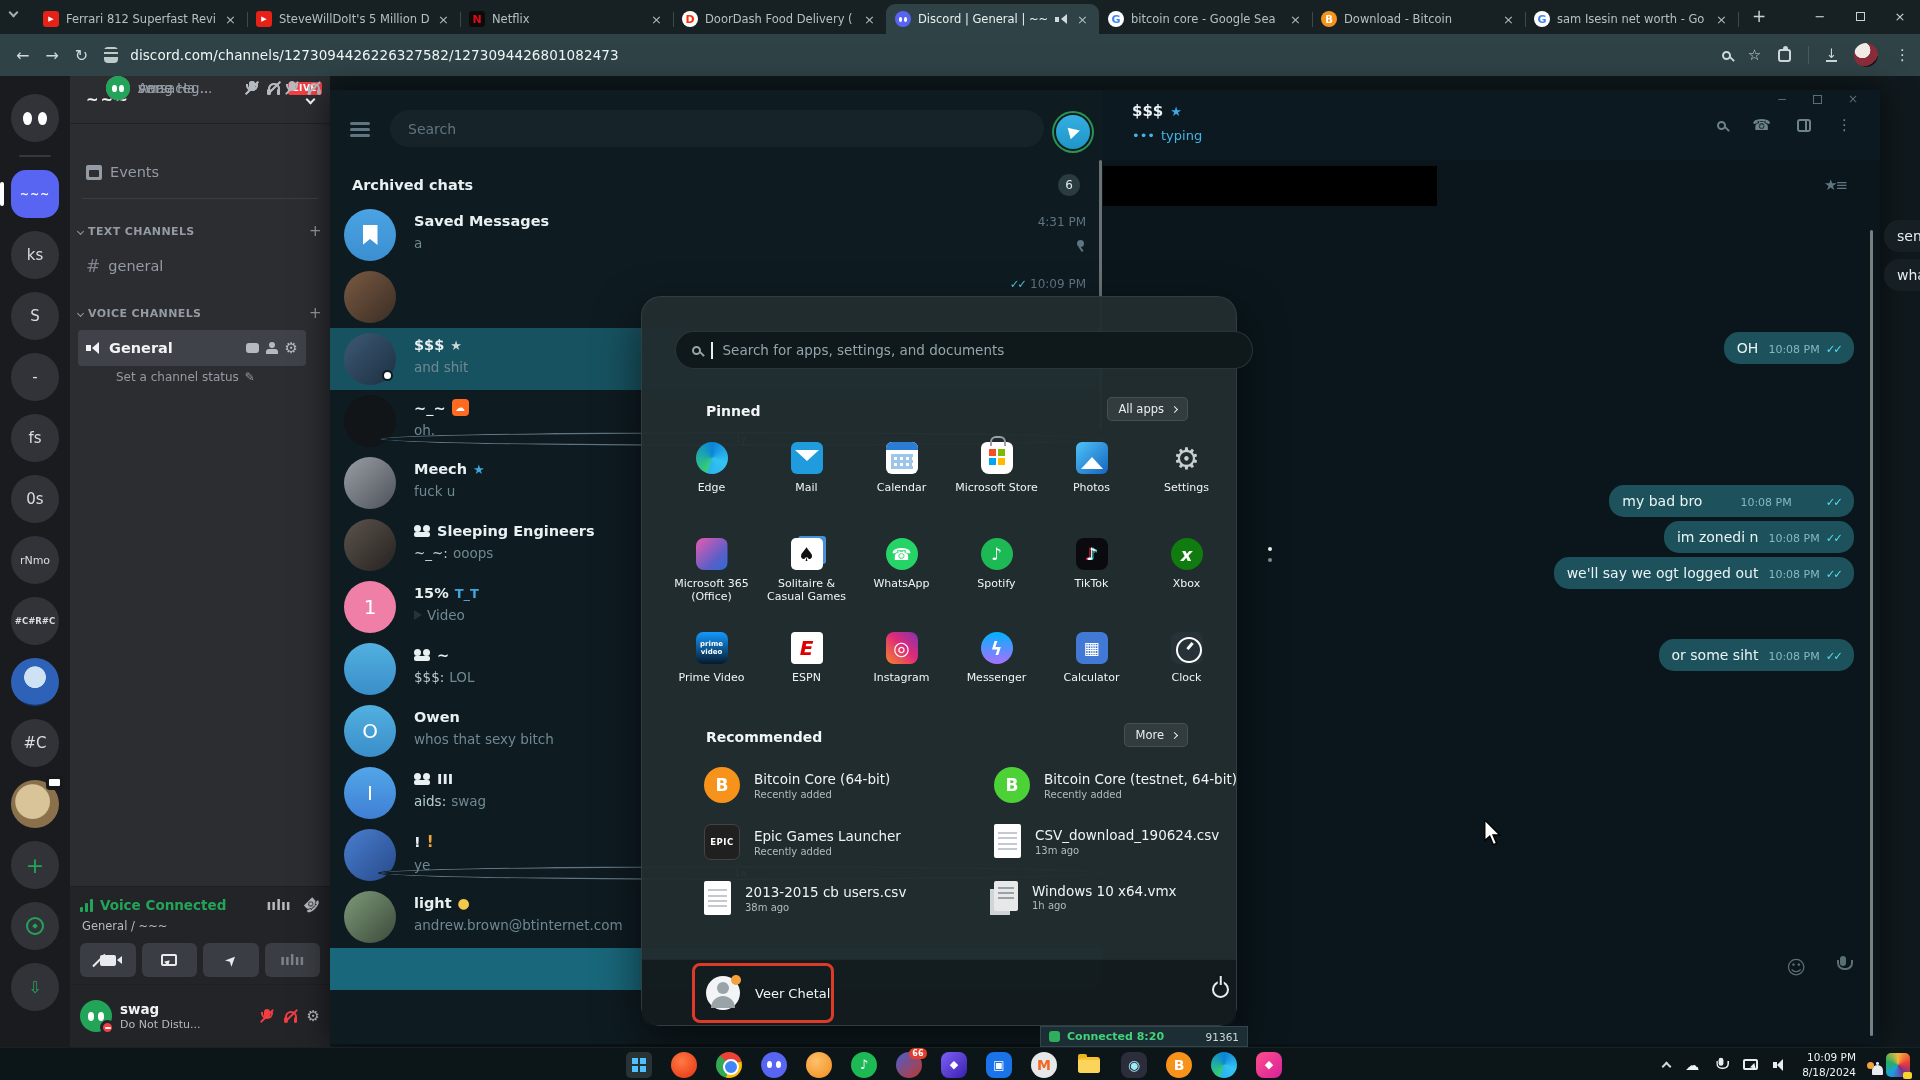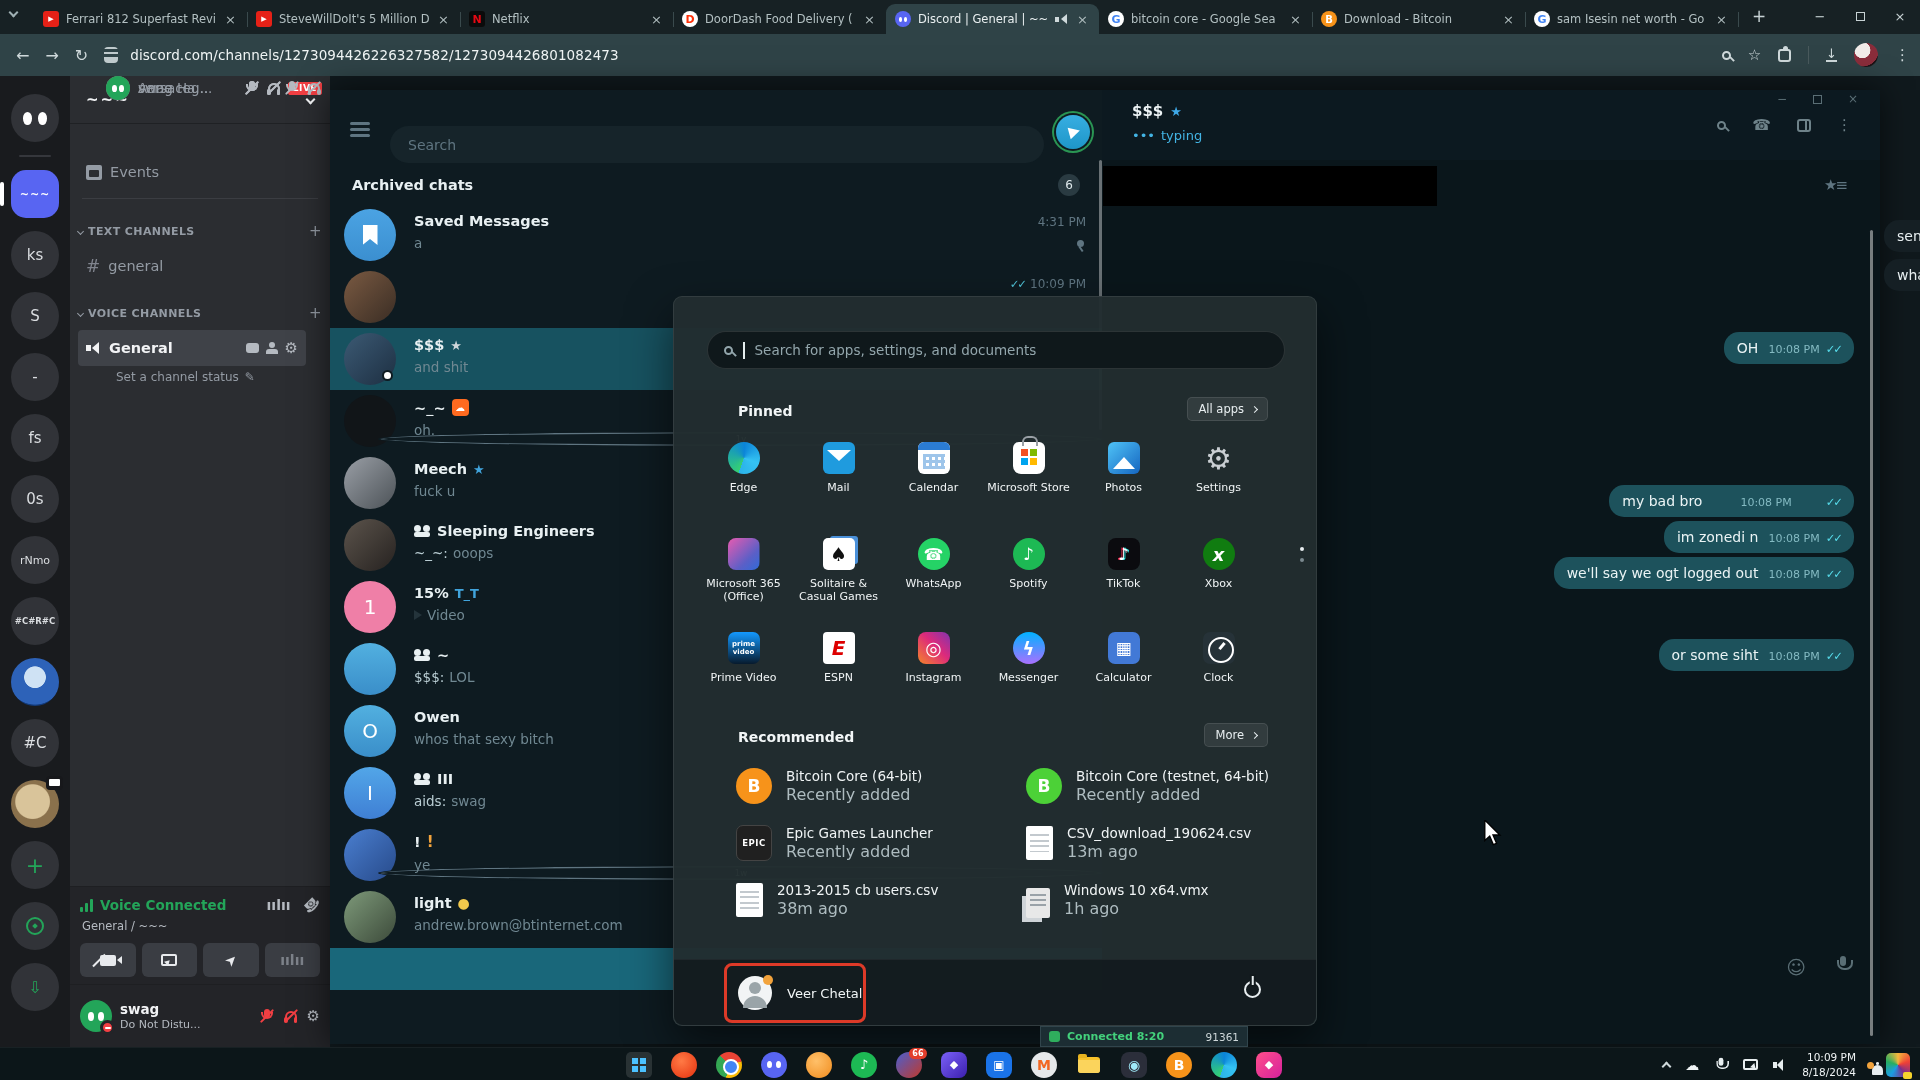--- a/index.html
+++ b/index.html
@@ -129,21 +129,21 @@
   .dnd::after{content:'';position:absolute;left:1.5px;right:1.5px;top:3.5px;height:2.5px;background:#fff;border-radius:1px;}
   .up-name{color:#f2f3f5;font-size:13.5px;font-weight:bold;line-height:1.25;}
   .up-status{color:#b5bac1;font-size:11px;}
   .up-icons{margin-left:auto;display:flex;gap:8px;align-items:center;}
   .red{color:#f23f43;}
 
   
   #tg{position:absolute;left:330px;top:90px;width:1550px;height:954px;background:#0a161b;box-shadow:0 0 30px rgba(0,0,0,.6);}
   #tg-list{position:absolute;left:0;top:0;width:772px;height:954px;background:#0e1b21;}
   .burger{position:absolute;left:20px;top:32px;width:20px;height:2.5px;background:#5f7581;border-radius:2px;box-shadow:0 6px 0 #5f7581,0 12px 0 #5f7581;}
-  #tg-search{position:absolute;left:60px;top:36px;width:654px;height:37px;border-radius:19px;background:#16242a;color:#5f7581;font-size:14px;display:flex;align-items:center;padding:0 18px;}
+  #tg-search{position:absolute;left:60px;top:20px;width:654px;height:37px;border-radius:19px;background:#16242a;color:#5f7581;font-size:14px;display:flex;align-items:center;padding:0 18px;}
   #tg-logo{position:absolute;left:726px;top:25px;width:34px;height:34px;border-radius:50%;background:linear-gradient(180deg,#37aee2,#1e96c8);box-shadow:0 0 0 2px #0e1b21,0 0 0 4px #2a9553;display:flex;align-items:center;justify-content:center;}
   .ic-send{width:0;height:0;border-left:11px solid #fff;border-top:6px solid transparent;border-bottom:6px solid transparent;transform:rotate(-15deg);margin-left:2px;}
   #tg-archived{position:absolute;left:0;top:78px;width:100%;height:34px;display:flex;align-items:center;padding:0 22px;color:#e8f0f2;font-weight:bold;font-size:14.5px;}
   .arch-badge{margin-left:auto;background:#2a3b42;color:#dfe9ec;font-size:12px;border-radius:11px;min-width:22px;height:22px;display:flex;align-items:center;justify-content:center;font-weight:normal;}
   #tg-chats{position:absolute;left:0;top:114px;width:100%;}
   .chat-row{position:relative;width:100%;height:62px;}
   .chat-row.sel{background:#175260;}
   .cav{position:absolute;left:14px;top:5px;width:52px;height:52px;border-radius:50%;display:flex;align-items:center;justify-content:center;color:#fff;font-size:20px;}
   .av-bookmark::after{content:'';width:15px;height:20px;background:#fff;clip-path:polygon(0 0,100% 0,100% 100%,50% 70%,0 100%);}
   .av-badge{position:absolute;right:-2px;bottom:-2px;background:#0e1b21;color:#cfd9dd;font-size:8.5px;min-width:18px;height:18px;border-radius:50%;display:flex;align-items:center;justify-content:center;border:2px solid #0e1b21;box-shadow:inset 0 0 0 1.5px #5f7581;}
@@ -200,21 +200,21 @@
   .m-chk{color:#56d9e8;font-size:11.5px;letter-spacing:-2px;margin-left:6px;}
   .m1{left:782px;top:130px;}
   .m2{left:782px;top:169px;}
   .m3{right:26px;top:242px;}
   .m4{right:26px;top:395px;gap:28px;}
   .m5{right:26px;top:431px;}
   .m6{right:26px;top:467px;}
   .m7{right:26px;top:549px;}
 
   
-  #startmenu{position:absolute;left:673px;top:296px;width:644px;height:730px;background:rgba(34,45,48,.97);border:1px solid rgba(255,255,255,.08);border-radius:9px;box-shadow:0 18px 45px rgba(0,0,0,.55);z-index:40;}
+  #startmenu{position:absolute;left:641px;top:296px;width:596px;height:730px;background:rgba(34,45,48,.97);border:1px solid rgba(255,255,255,.08);border-radius:20px;box-shadow:0 18px 45px rgba(0,0,0,.55);z-index:40;}
   #sm-search{position:absolute;left:33px;top:34px;width:578px;height:38px;border-radius:19px;background:#0f181b;border:1px solid rgba(255,255,255,.12);display:flex;align-items:center;padding:0 16px;gap:10px;color:#93a6ac;font-size:13.5px;}
   .caret{width:1.5px;height:17px;background:#e5edee;}
   .sm-label{position:absolute;color:#f2f6f7;font-weight:bold;font-size:14px;}
   .sm-btn{position:absolute;background:rgba(255,255,255,.08);border:1px solid rgba(255,255,255,.1);border-radius:5px;color:#e8eef0;font-size:11.5px;padding:4px 10px;display:flex;gap:8px;align-items:center;}
   .sm-btn .chev{transform:rotate(-45deg);width:5px;height:5px;border-width:1.5px;}
   #sm-apps{position:absolute;left:22px;top:138px;width:575px;display:flex;flex-wrap:wrap;}
   .app{width:95px;height:94px;display:flex;flex-direction:column;align-items:center;padding-top:7px;}
   .app:nth-child(-n+6){height:96px;}
   .tile{width:32px;height:32px;display:flex;align-items:center;justify-content:center;flex:none;color:#fff;}
   .app-label{margin-top:7px;color:#f0f4f5;font-size:11px;text-align:center;line-height:1.2;max-width:92px;}
@@ -250,21 +250,21 @@
   .rec{position:absolute;display:flex;align-items:center;gap:14px;width:280px;}
   .rec-icon{width:36px;height:36px;display:flex;align-items:center;justify-content:center;flex:none;color:#fff;font-weight:bold;}
   .ri-btc-o{background:#f7931a;border-radius:50%;font-size:17px;}
   .ri-btc-g{background:#4cd137;border-radius:50%;font-size:17px;}
   .ri-epic{background:#202020;border-radius:7px;font-size:8.5px;letter-spacing:.5px;border:1px solid #444;}
   .ri-doc{width:27px;height:34px;background:#fff;border-radius:2px;position:relative;}
   .ri-doc::after{content:'';position:absolute;left:4px;right:4px;top:8px;height:18px;background:repeating-linear-gradient(#c3c9ce 0 2px,transparent 2px 5.5px);}
   .ri-vmx{width:24px;height:30px;background:#e8e8e8;border-radius:2px;position:relative;box-shadow:-6px 6px 0 -2px #cfd4d8;}
   .ri-vmx::after{content:'';position:absolute;left:4px;right:4px;top:6px;height:14px;background:repeating-linear-gradient(#9aa2a8 0 2px,transparent 2px 5px);}
   .rec-title{color:#f0f4f5;font-size:13.5px;line-height:1.35;}
-  .rec-sub{color:#aebcc0;font-size:16px;}
+  .rec-sub{color:#aebcc0;font-size:10px;}
   .rp1{left:62px;top:470px;}.rp2{left:352px;top:470px;}
   .rp3{left:62px;top:527px;}.rp4{left:352px;top:527px;}
   .rp5{left:62px;top:584px;}.rp6{left:352px;top:584px;align-items:flex-end;}
   #sm-bottom{position:absolute;left:0;bottom:0;width:100%;height:66px;background:rgba(17,25,28,.85);border-radius:0 0 9px 9px;border-top:1px solid rgba(255,255,255,.06);}
   #sm-user{position:absolute;left:64px;top:16px;display:flex;align-items:center;gap:15px;}
   .sm-av{width:34px;height:34px;border-radius:50%;background:#f2f4f5;position:relative;}
   .sm-av::before{content:'';position:absolute;left:11px;top:6px;width:12px;height:12px;border-radius:50%;background:#9aa4a8;}
   .sm-av::after{content:'';position:absolute;left:5px;bottom:2px;width:24px;height:12px;border-radius:12px 12px 0 0;background:#9aa4a8;}
   .sm-avdot{position:absolute;right:-1px;top:-1px;width:10px;height:10px;border-radius:50%;background:#f2a33c;}
   #sm-username{color:#f0f4f5;font-size:13px;}

